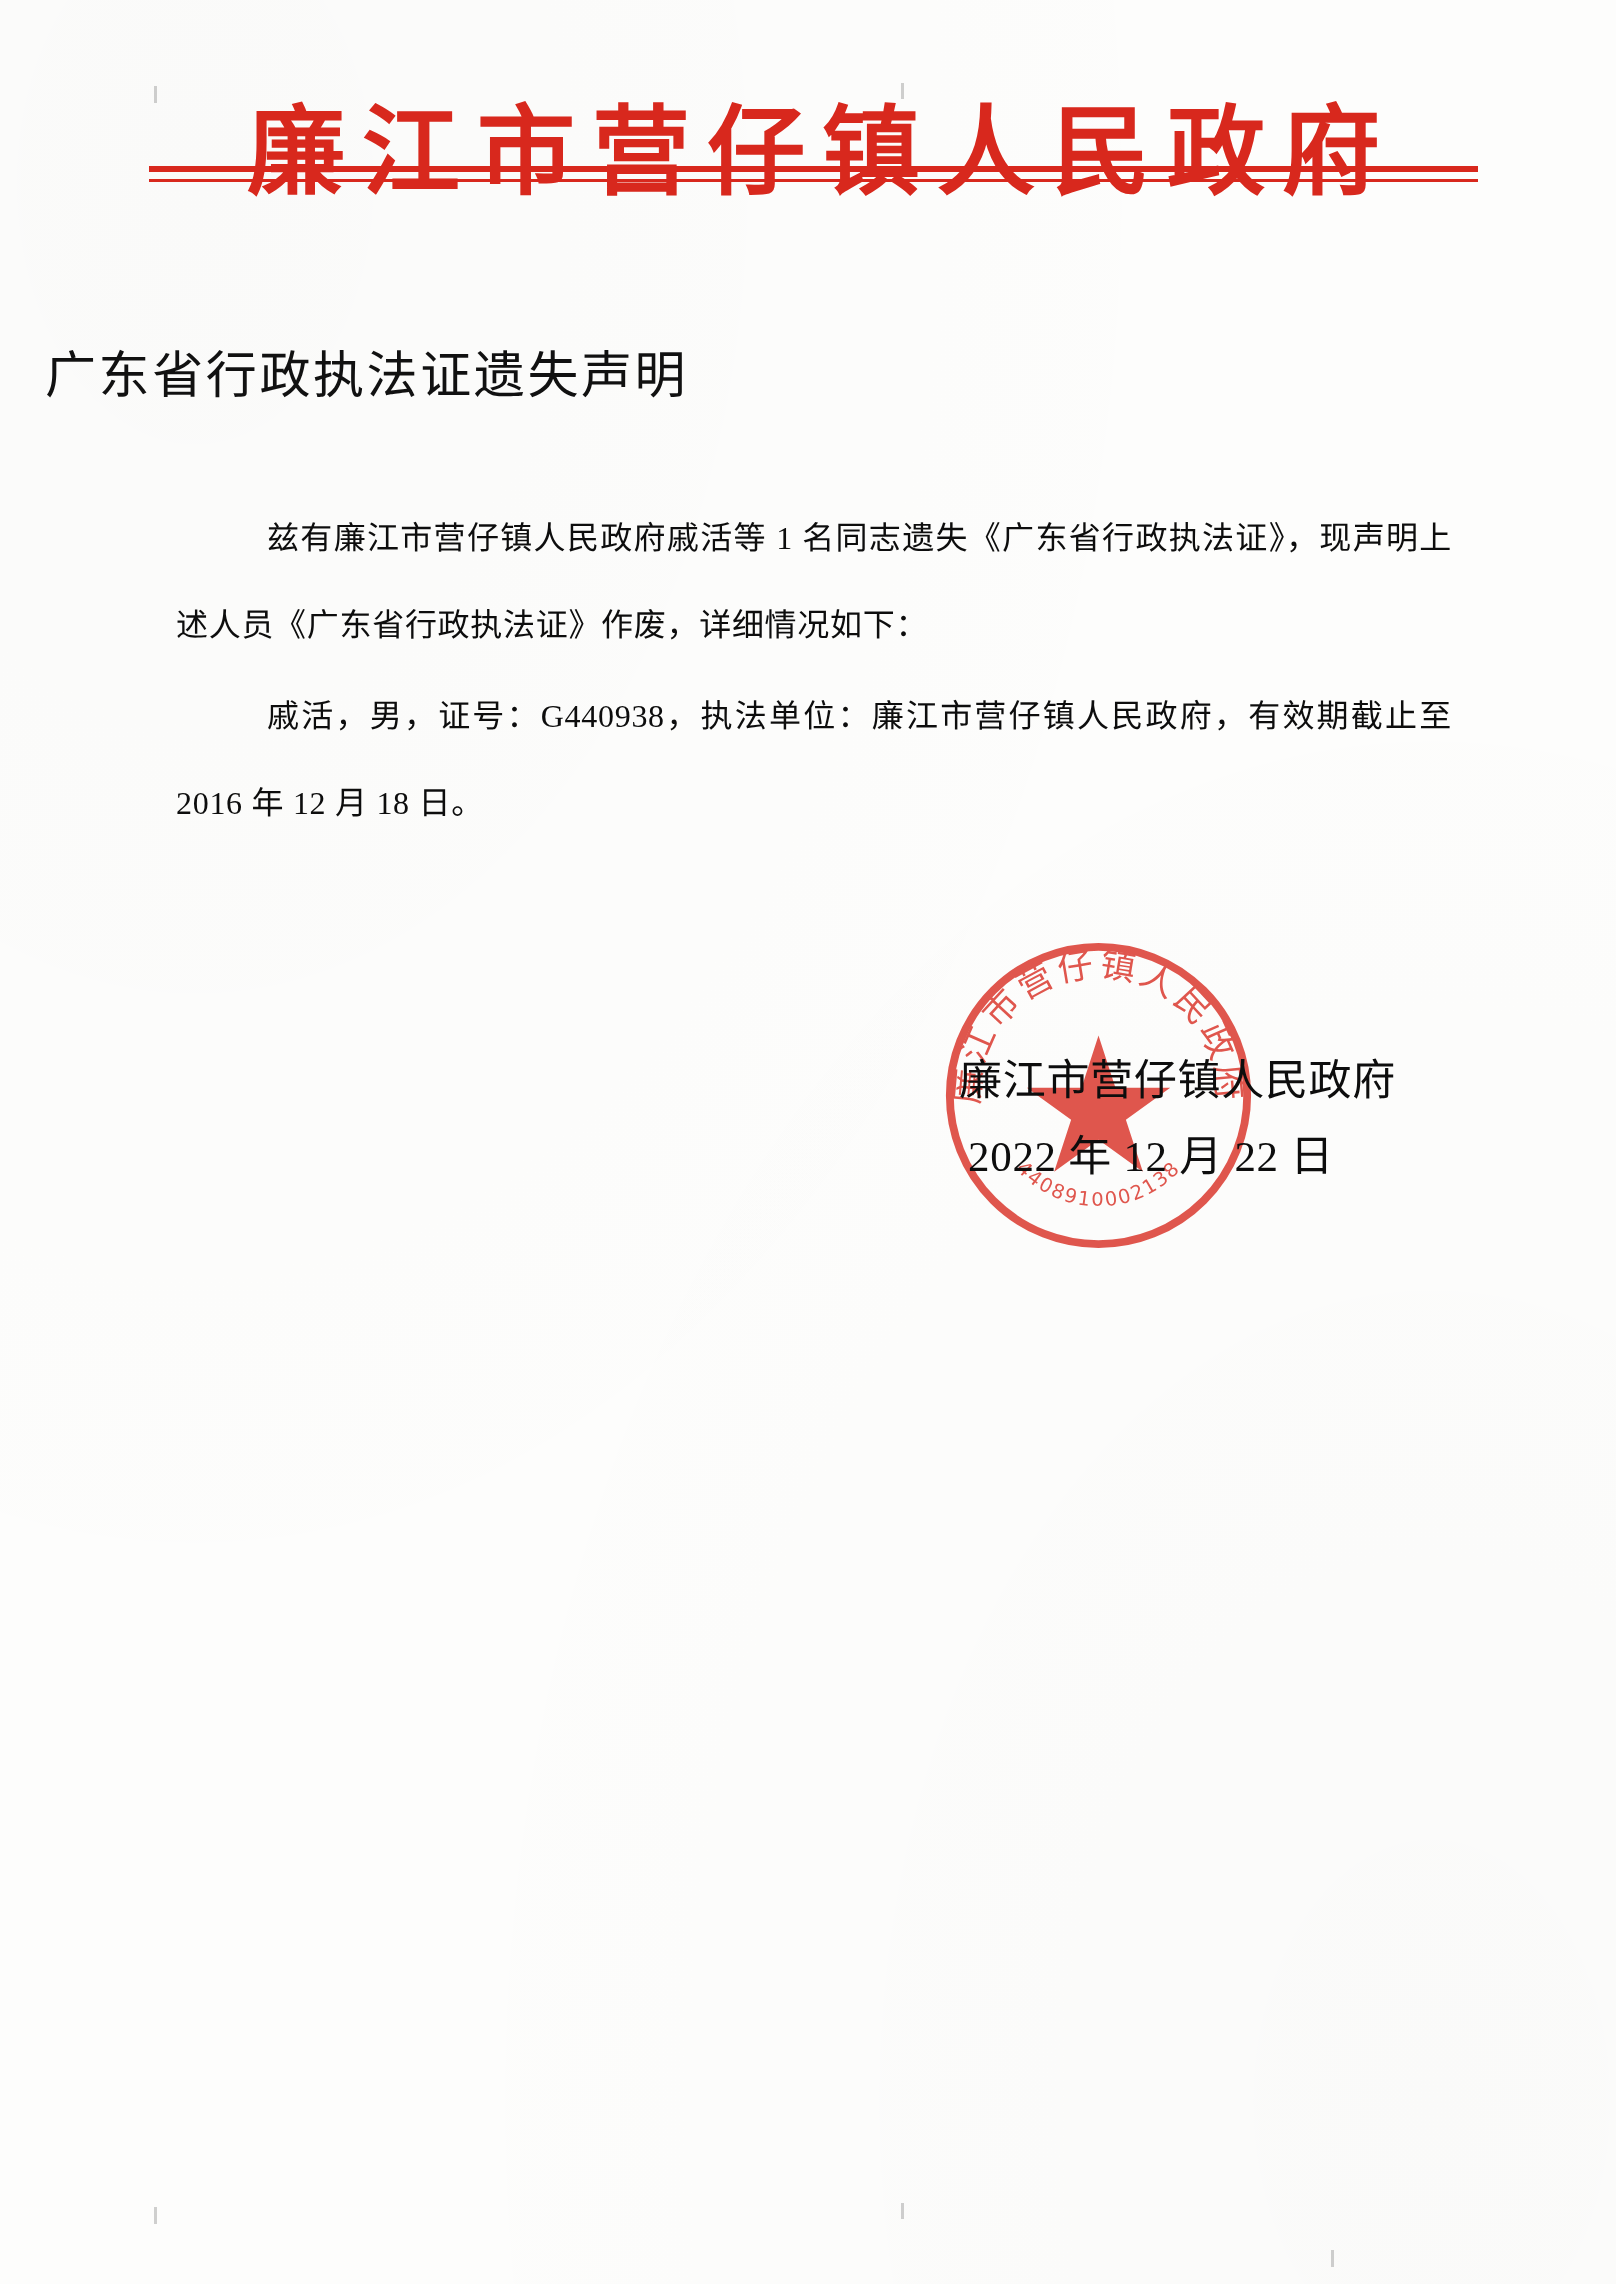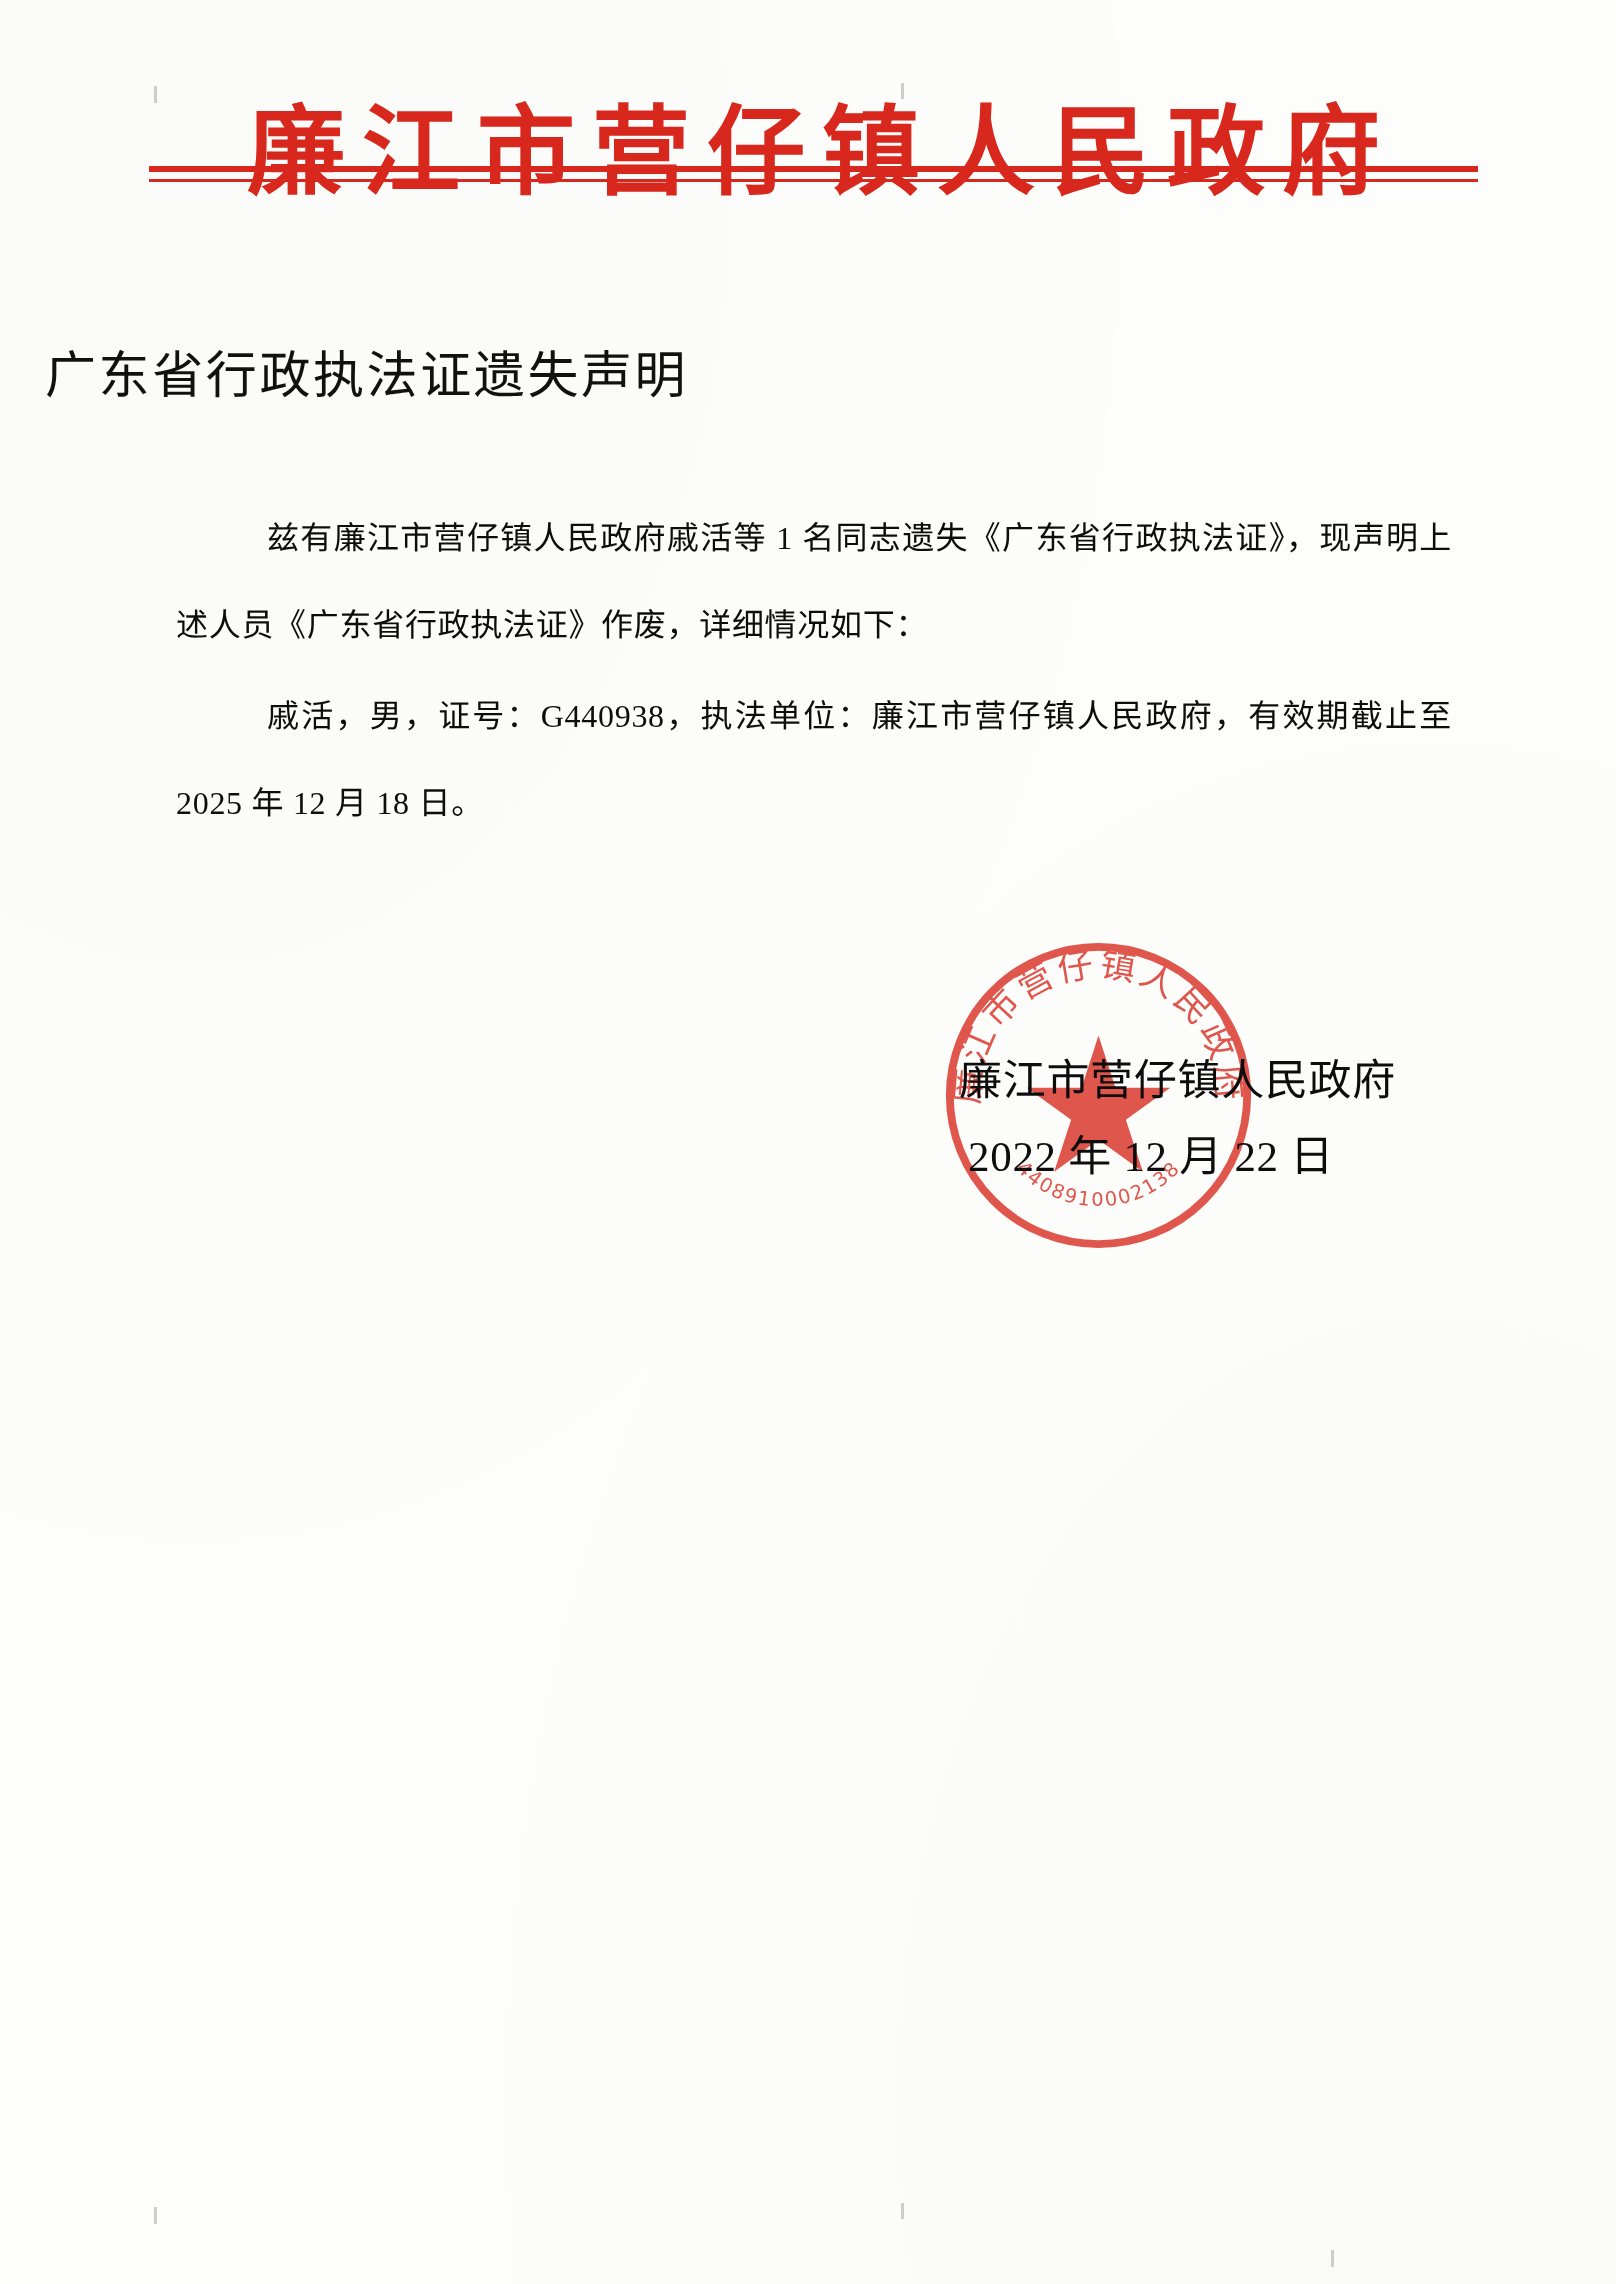--- a/index.html
+++ b/index.html
@@ -155,21 +155,21 @@
   </div>
   <div class="letterhead-rule-wrap">
     <div class="rule-thick"></div>
     <div class="rule-thin"></div>
   </div>
 
   <div class="doc-title">广东省行政执法证遗失声明</div>
 
   <div class="body-block">
     <p class="para">兹有廉江市营仔镇人民政府戚活等 1 名同志遗失《广东省行政执法证》，现声明上述人员《广东省行政执法证》作废，详细情况如下：</p>
-    <p class="para">戚活，男，证号：G440938，执法单位：廉江市营仔镇人民政府，有效期截止至 2025 年 12 月 18 日。</p>
+    <p class="para">戚活，男，证号：G440938，执法单位：廉江市营仔镇人民政府，有效期截止至 2016 年 12 月 18 日。</p>
   </div>
 
   <div class="seal">
     <svg viewBox="0 0 480 480" width="313" height="313" aria-hidden="true">
       <circle cx="240" cy="240" r="228" fill="none" stroke="#d8281d" stroke-width="12"></circle>
       <path id="sealTopArc" d="M 58 240 A 182 182 0 0 1 422 240" fill="none"></path>
       <path id="sealBottomArc" d="M 70 240 A 170 170 0 0 0 410 240" fill="none"></path>
       <text fill="#d8281d" font-size="54" font-family="DejaVu Serif, serif" letter-spacing="6">
         <textPath href="#sealTopArc" startOffset="50%" text-anchor="middle">廉江市营仔镇人民政府</textPath>
       </text>

